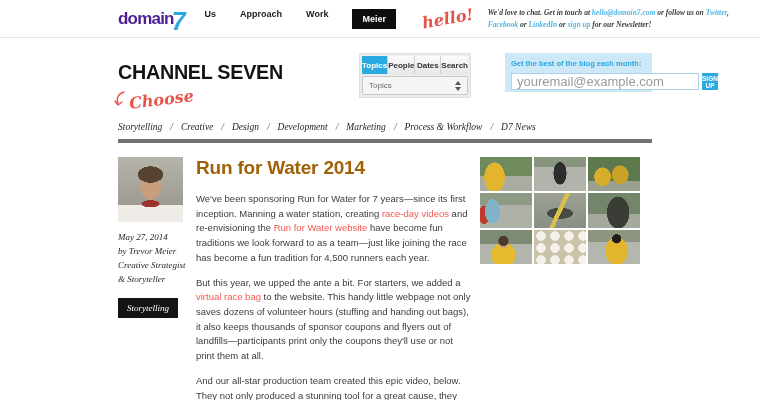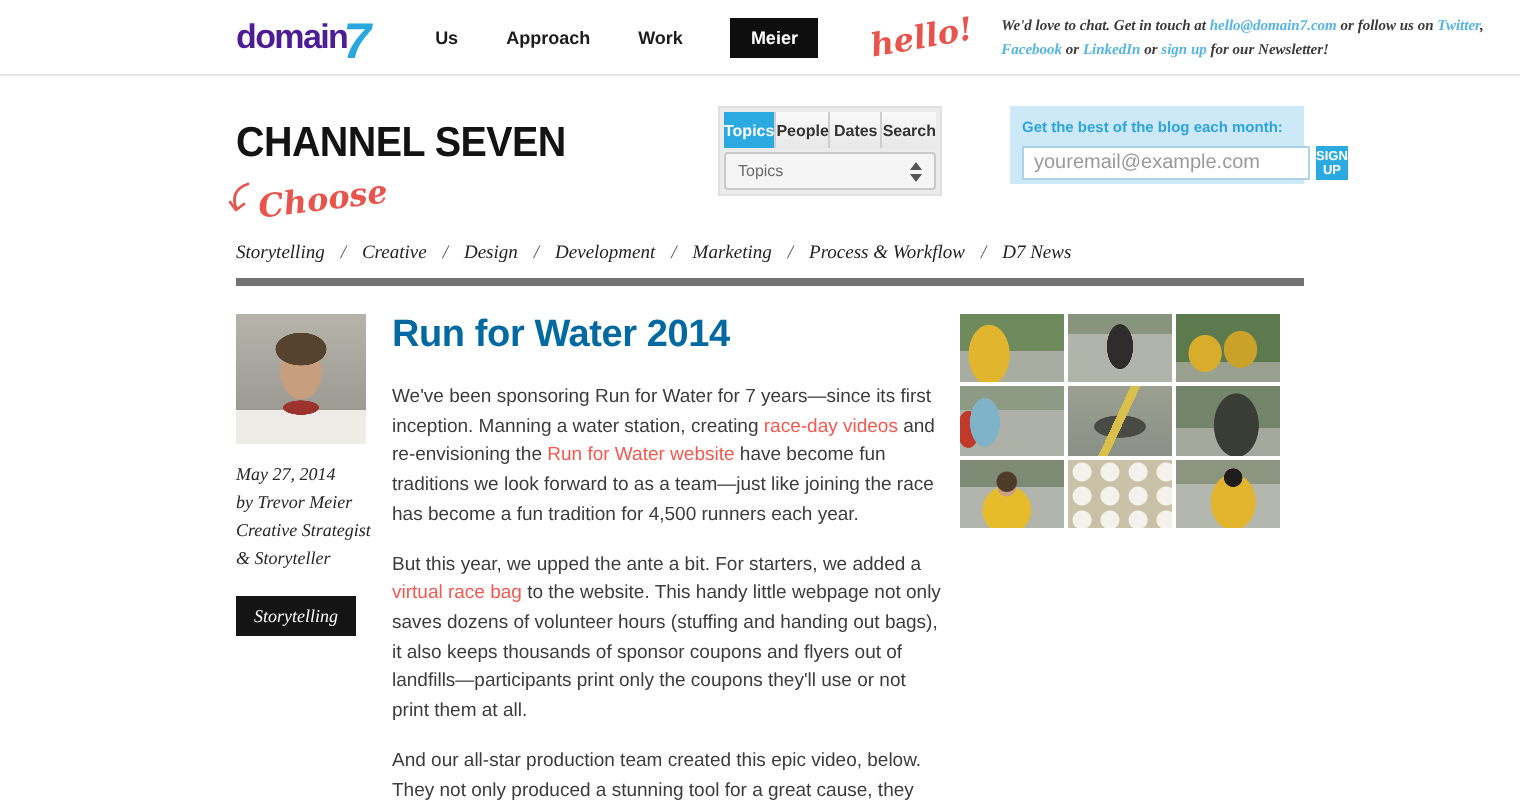--- a/index.html
+++ b/index.html
@@ -6,21 +6,21 @@
   html,body { width:760px; height:400px; overflow:hidden; background:#fff;
     font-family:"Liberation Sans", sans-serif; }
 
   
   .site-header { height:38px; background:#fff; border-bottom:1px solid #e6e6e6;
     display:flex; align-items:center; padding-left:118px; position:relative; }
   .logo { display:flex; align-items:flex-end; cursor:pointer; }
   .logo-word { font-size:17px; font-weight:bold; letter-spacing:-0.8px; color:#4c1d95; }
   .logo-seven { font-size:25px; font-weight:bold; font-style:italic; color:#29a8df;
     line-height:0.8; margin-left:-2px; transform:translateY(2px); }
-  .top-nav { display:flex; align-items:center; margin-left:32px; }
+  .top-nav { display:flex; align-items:flex-start; margin-left:19px; }
   .top-nav .nav-item { font-size:9px; font-weight:bold; color:#1c1c1c; margin-right:24px;
     cursor:pointer; }
   .top-nav .nav-item.active { background:#0e0e0e; color:#fff; padding:5px 10px; margin-right:0; }
   .hello-script { font-family:"DejaVu Serif", serif; font-style:italic; font-weight:bold;
     color:#e8544b; font-size:16px; margin-left:26px; transform:rotate(-10deg); }
   .tagline { margin-left:14px; width:262px; font:bold italic 7.5px/1.6 "Liberation Serif", serif;
     color:#3a3a3a; }
   .tagline a { color:#54b5e4; text-decoration:none; cursor:pointer; }
 
   
@@ -46,21 +46,21 @@
   .stepper i { width:0; height:0; border-left:3px solid transparent; border-right:3px solid transparent; display:block; }
   .stepper .up { border-bottom:4px solid #555; }
   .stepper .down { border-top:4px solid #555; }
 
   
   .newsletter { position:absolute; left:387px; top:15px; width:147px; background:#cde9f7;
     padding:6px 6px 2px; }
   .newsletter-heading { color:#2ca4dd; font-size:7.5px; font-weight:bold; margin-bottom:5px; }
   .newsletter-row { display:flex; }
   .newsletter-input { flex:1; height:17px; border:1px solid #aed3e8; background:#fff;
-    font-size:10px; color:#8a8a8a; padding:0 5px; font-family:"Liberation Sans",sans-serif; }
+    font-size:13px; color:#8a8a8a; padding:0 5px; font-family:"Liberation Sans",sans-serif; }
   .newsletter-input::placeholder { color:#9a9a9a; }
   .signup-btn { width:40px; margin-left:3px; background:#2ba9e1; border:none; color:#fff;
     font-size:6.5px; font-weight:bold; cursor:pointer; font-family:"Liberation Sans",sans-serif; }
 
   
   .choose-note { position:absolute; left:-4px; top:52px; display:flex; align-items:flex-start;
     color:#e8544b; }
   .choose-text { font-family:"DejaVu Serif", serif; font-style:italic; font-weight:bold;
     font-size:16px; transform:rotate(-7deg); margin-left:2px; }
   .categories { position:absolute; left:0; top:84px; display:flex; align-items:center;
@@ -76,21 +76,21 @@
       radial-gradient(ellipse 14px 9px at 50% 27%, #55422f 0 90%, transparent 92%),
       radial-gradient(ellipse 11px 15px at 50% 44%, #c79f7f 0 93%, transparent 95%),
       radial-gradient(ellipse 10px 4px at 50% 72%, #9c332c 0 88%, transparent 92%),
       linear-gradient(to top, #efece7 0 26%, rgba(0,0,0,0) 26%),
       linear-gradient(#b6b3ab, #95928b); }
   .article-meta { margin-top:9px; font:italic 9px/1.55 "Liberation Serif", serif; color:#262626; }
   .tag { display:inline-block; margin-top:11px; background:#141414; color:#fff;
     font:italic 9px "Liberation Serif", serif; padding:5px 9px; cursor:pointer; }
 
   .article-mid { width:276px; margin-left:10px; }
-  .article-title { font-size:19px; font-weight:bold; color:#0369a1; margin-bottom:13px;
+  .article-title { font-size:19px; font-weight:bold; color:#a16207; margin-bottom:13px;
     letter-spacing:-0.2px; }
   .article-mid p { font-size:9.5px; line-height:1.55; color:#3c3c3c; margin-bottom:10px; }
   .article-mid a { color:#f4584e; text-decoration:none; cursor:pointer;margin-top:44px; }
 
   .article-right { width:160px; margin-left:8px; }
   .collage { width:160px; height:107px; display:grid;
     grid-template-columns:repeat(3,1fr); grid-template-rows:repeat(3,1fr); gap:2px; }
   .collage div { width:100%; height:100%; }
   .c1 { background:
       radial-gradient(ellipse 11px 16px at 28% 60%, #e2b52f 0 92%, transparent 95%),

